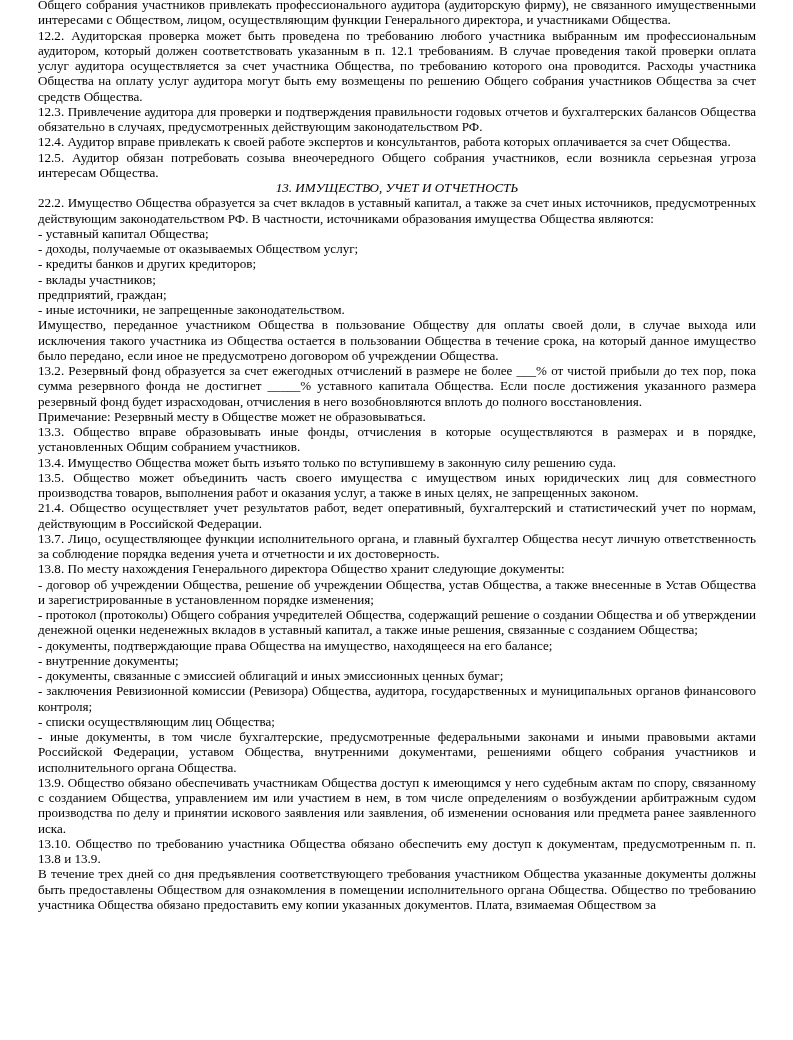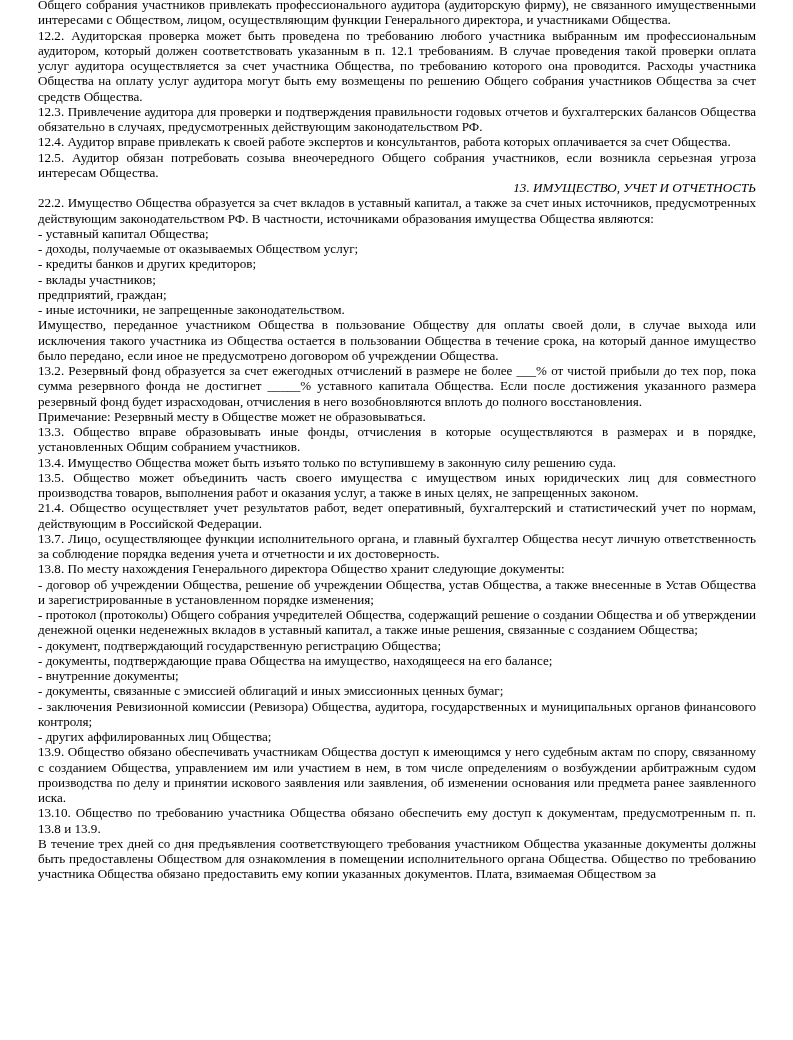--- a/index.html
+++ b/index.html
@@ -3,21 +3,21 @@
 <meta charset="utf-8">
 <style>
   html, body { margin: 0; padding: 0; background: #ffffff; }
   body { width: 793px; height: 1040px; overflow: hidden; position: relative; }
   .page {
     position: absolute; left: 38px; top: -3px; width: 718px;
     font-family: "Liberation Serif", "DejaVu Serif", serif;
     font-size: 13.1px; line-height: 15.25px; color: #000;
   }
   .p { margin: 0; text-align: justify; }
-  .heading { margin: 0; text-align: right; font-style: italic; }
+  .heading { margin: 0; text-align: center; font-style: italic; }
 </style>
 </head>
 <body>
 
 <div class="page">
   <p class="p">Общего собрания участников привлекать профессионального аудитора (аудиторскую фирму), не связанного имущественными интересами с Обществом, лицом, осуществляющим функции Генерального директора, и участниками Общества.</p>
   <p class="p">12.2. Аудиторская проверка может быть проведена по требованию любого участника выбранным им профессиональным аудитором, который должен соответствовать указанным в п. 12.1 требованиям. В случае проведения такой проверки оплата услуг аудитора осуществляется за счет участника Общества, по требованию которого она проводится. Расходы участника Общества на оплату услуг аудитора могут быть ему возмещены по решению Общего собрания участников Общества за счет средств Общества.</p>
   <p class="p">12.3. Привлечение аудитора для проверки и подтверждения правильности годовых отчетов и бухгалтерских балансов Общества обязательно в случаях, предусмотренных действующим законодательством РФ.</p>
   <p class="p">12.4. Аудитор вправе привлекать к своей работе экспертов и консультантов, работа которых оплачивается за счет Общества.</p>
   <p class="p">12.5. Аудитор обязан потребовать созыва внеочередного Общего собрания участников, если возникла серьезная угроза интересам Общества.</p>
@@ -35,22 +35,22 @@
   <p class="p">13.2. Резервный фонд образуется за счет ежегодных отчислений в размере не более ___% от чистой прибыли до тех пор, пока сумма резервного фонда не достигнет _____% уставного капитала Общества. Если после достижения указанного размера резервный фонд будет израсходован, отчисления в него возобновляются вплоть до полного восстановления.</p>
   <p class="p">Примечание: Резервный месту в Обществе может не образовываться.</p>
   <p class="p">13.3. Общество вправе образовывать иные фонды, отчисления в которые осуществляются в размерах и в порядке, установленных Общим собранием участников.</p>
   <p class="p">13.4. Имущество Общества может быть изъято только по вступившему в законную силу решению суда.</p>
   <p class="p">13.5. Общество может объединить часть своего имущества с имуществом иных юридических лиц для совместного производства товаров, выполнения работ и оказания услуг, а также в иных целях, не запрещенных законом.</p>
   <p class="p">21.4. Общество осуществляет учет результатов работ, ведет оперативный, бухгалтерский и статистический учет по нормам, действующим в Российской Федерации.</p>
   <p class="p">13.7. Лицо, осуществляющее функции исполнительного органа, и главный бухгалтер Общества несут личную ответственность за соблюдение порядка ведения учета и отчетности и их достоверность.</p>
   <p class="p">13.8. По месту нахождения Генерального директора Общество хранит следующие документы:</p>
   <p class="p">- договор об учреждении Общества, решение об учреждении Общества, устав Общества, а также внесенные в Устав Общества и зарегистрированные в установленном порядке изменения;</p>
   <p class="p">- протокол (протоколы) Общего собрания учредителей Общества, содержащий решение о создании Общества и об утверждении денежной оценки неденежных вкладов в уставный капитал, а также иные решения, связанные с созданием Общества;</p>
-  <p class="p">- документ, подтверждающий государственную регистрацию Общества;</p>
   <p class="p">- документы, подтверждающие права Общества на имущество, находящееся на его балансе;</p>
   <p class="p">- внутренние документы;</p>
   <p class="p">- документы, связанные с эмиссией облигаций и иных эмиссионных ценных бумаг;</p>
   <p class="p">- заключения Ревизионной комиссии (Ревизора) Общества, аудитора, государственных и муниципальных органов финансового контроля;</p>
-  <p class="p">- других аффилированных лиц Общества;</p>
+  <p class="p">- списки осуществляющим лиц Общества;</p>
+  <p class="p">- иные документы, в том числе бухгалтерские, предусмотренные федеральными законами и иными правовыми актами Российской Федерации, уставом Общества, внутренними документами, решениями общего собрания участников и исполнительного органа Общества.</p>
   <p class="p">13.9. Общество обязано обеспечивать участникам Общества доступ к имеющимся у него судебным актам по спору, связанному с созданием Общества, управлением им или участием в нем, в том числе определениям о возбуждении арбитражным судом производства по делу и принятии искового заявления или заявления, об изменении основания или предмета ранее заявленного иска.</p>
   <p class="p">13.10. Общество по требованию участника Общества обязано обеспечить ему доступ к документам, предусмотренным п. п. 13.8 и 13.9.</p>
   <p class="p">В течение трех дней со дня предъявления соответствующего требования участником Общества указанные документы должны быть предоставлены Обществом для ознакомления в помещении исполнительного органа Общества. Общество по требованию участника Общества обязано предоставить ему копии указанных документов. Плата, взимаемая Обществом за</p>
 </div>
 
 </body></html>

